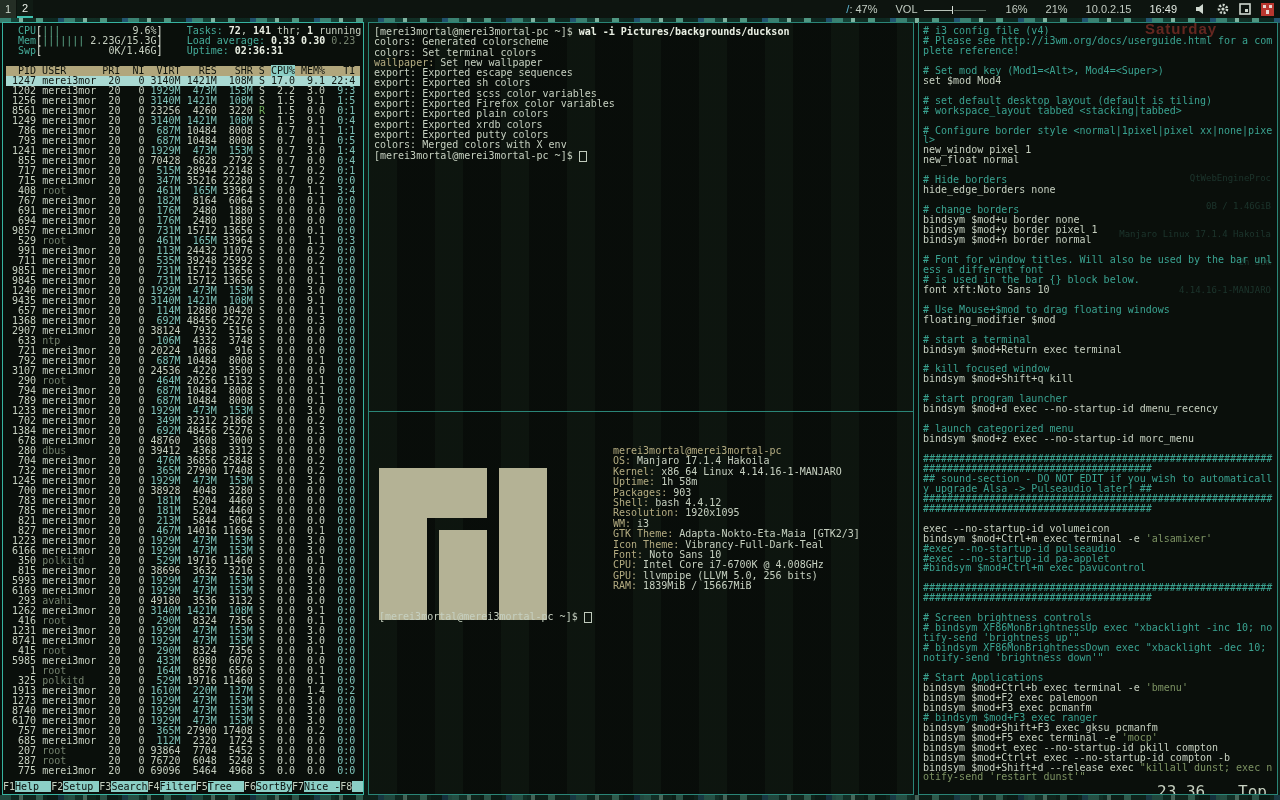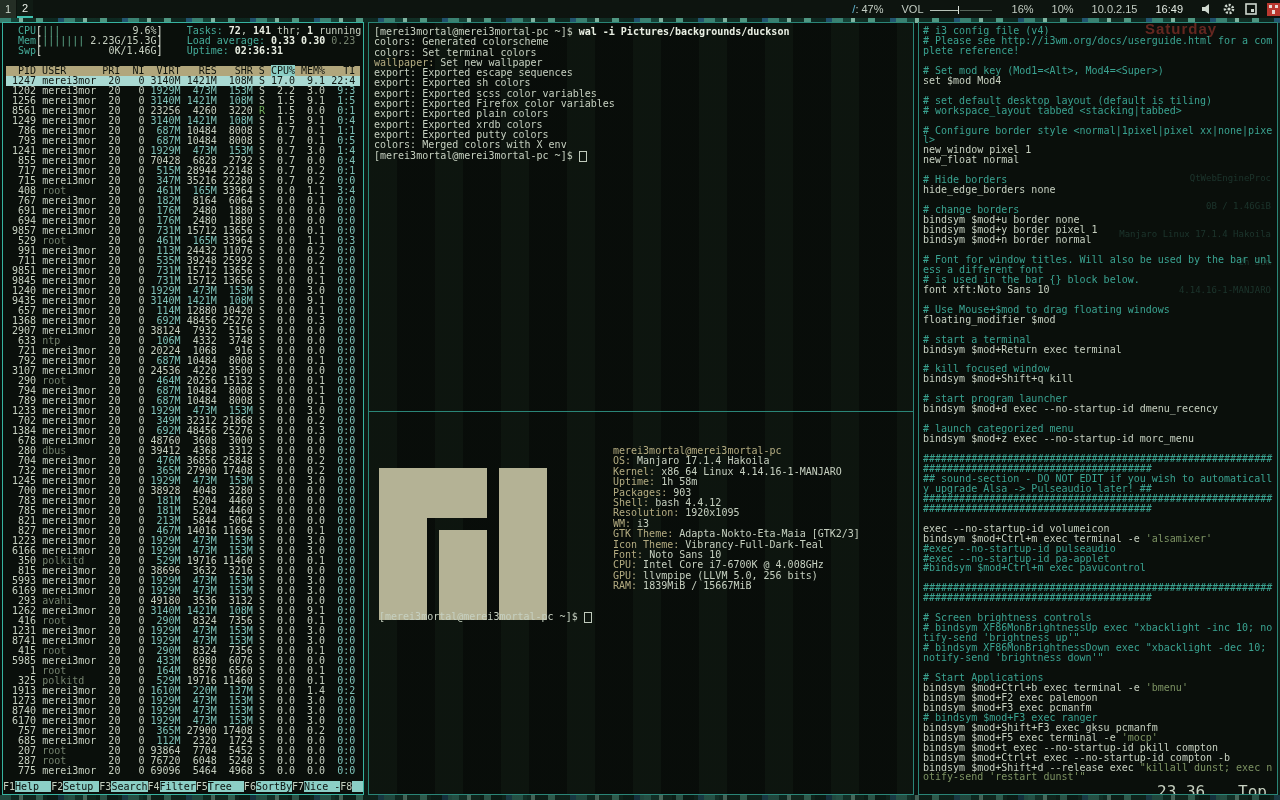--- a/index.html
+++ b/index.html
@@ -1,21 +1,21 @@
 <!DOCTYPE html>
 <html><head>
 <meta charset="utf-8">
 <style>
   html,body{margin:0;padding:0;width:1280px;height:800px;overflow:hidden;background:#0b120d;}
   body{font-family:"DejaVu Sans Mono",monospace;}
   
   #bar{position:absolute;left:0;top:0;width:1280px;height:18px;background:#0d140f;display:flex;align-items:center;font-family:"Liberation Sans","DejaVu Sans",sans-serif;font-size:11px;color:#c3cdc3;z-index:30;}
   .ws{height:18px;min-width:16px;padding:0 4px;display:flex;align-items:center;justify-content:center;background:#242e25;color:#cfd8cc;margin-right:1px;box-sizing:border-box;}
   .ws.focused{background:#101b14;border-bottom:2px solid #3ec0ae;color:#e8efe6;}
-  #bar-right{margin-left:auto;display:flex;align-items:center;gap:18px;}
+  #bar-right{margin-left:auto;display:flex;align-items:center;gap:18px;padding-right:6px;}
   .bicon{color:#5fb9d8;}
   #vol-slider{display:inline-block;width:64px;height:8px;position:relative;vertical-align:middle;margin-left:6px;}
   #vol-slider .trk1{position:absolute;left:0;top:4px;width:28px;height:1px;background:#b8c2b8;}
   #vol-slider .hndl{position:absolute;left:28px;top:0;width:1px;height:8px;background:#d8e0d8;}
   #vol-slider .trk2{position:absolute;left:30px;top:4px;width:32px;height:1px;background:#58655a;}
   #bar .time{color:#e2eae2;}
   #tray{display:flex;gap:10px;align-items:center;}
   
   #desktop{position:absolute;left:0;top:18px;width:1280px;height:782px;background:
     repeating-linear-gradient(90deg,rgba(0,0,0,.45) 0 22px,rgba(22,44,34,.25) 22px 47px,rgba(0,0,0,.35) 47px 68px,rgba(16,34,26,.3) 68px 96px),#0d1711;}
@@ -69,21 +69,21 @@
 
 <div id="bar">
   <div id="workspaces" style="display: flex;">
       <div class="ws">1</div>
       <div class="ws focused">2</div>
     </div>
   <div id="bar-right">
     <span><span class="bicon">/</span><span>: 47%</span></span>
     <span><span>VOL</span><span id="vol-slider"><span class="trk1"></span><span class="hndl"></span><span class="trk2"></span></span></span>
     <span>16%</span>
-    <span>10%</span>
+    <span>21%</span>
     <span>10.0.2.15</span>
     <span class="time">16:49</span>
     <span id="tray">
       <svg width="12" height="12">
           <path d="M1 4h3l4-3v10l-4-3H1z" fill="#cfd8cf"></path>
         </svg>
       <svg width="12" height="12">
           <circle cx="6" cy="6" r="4" fill="none" stroke="#cfd8cf" stroke-width="2.6" stroke-dasharray="2 1.6"></circle>
           <circle cx="6" cy="6" r="1.6" fill="#cfd8cf"></circle>
         </svg>

